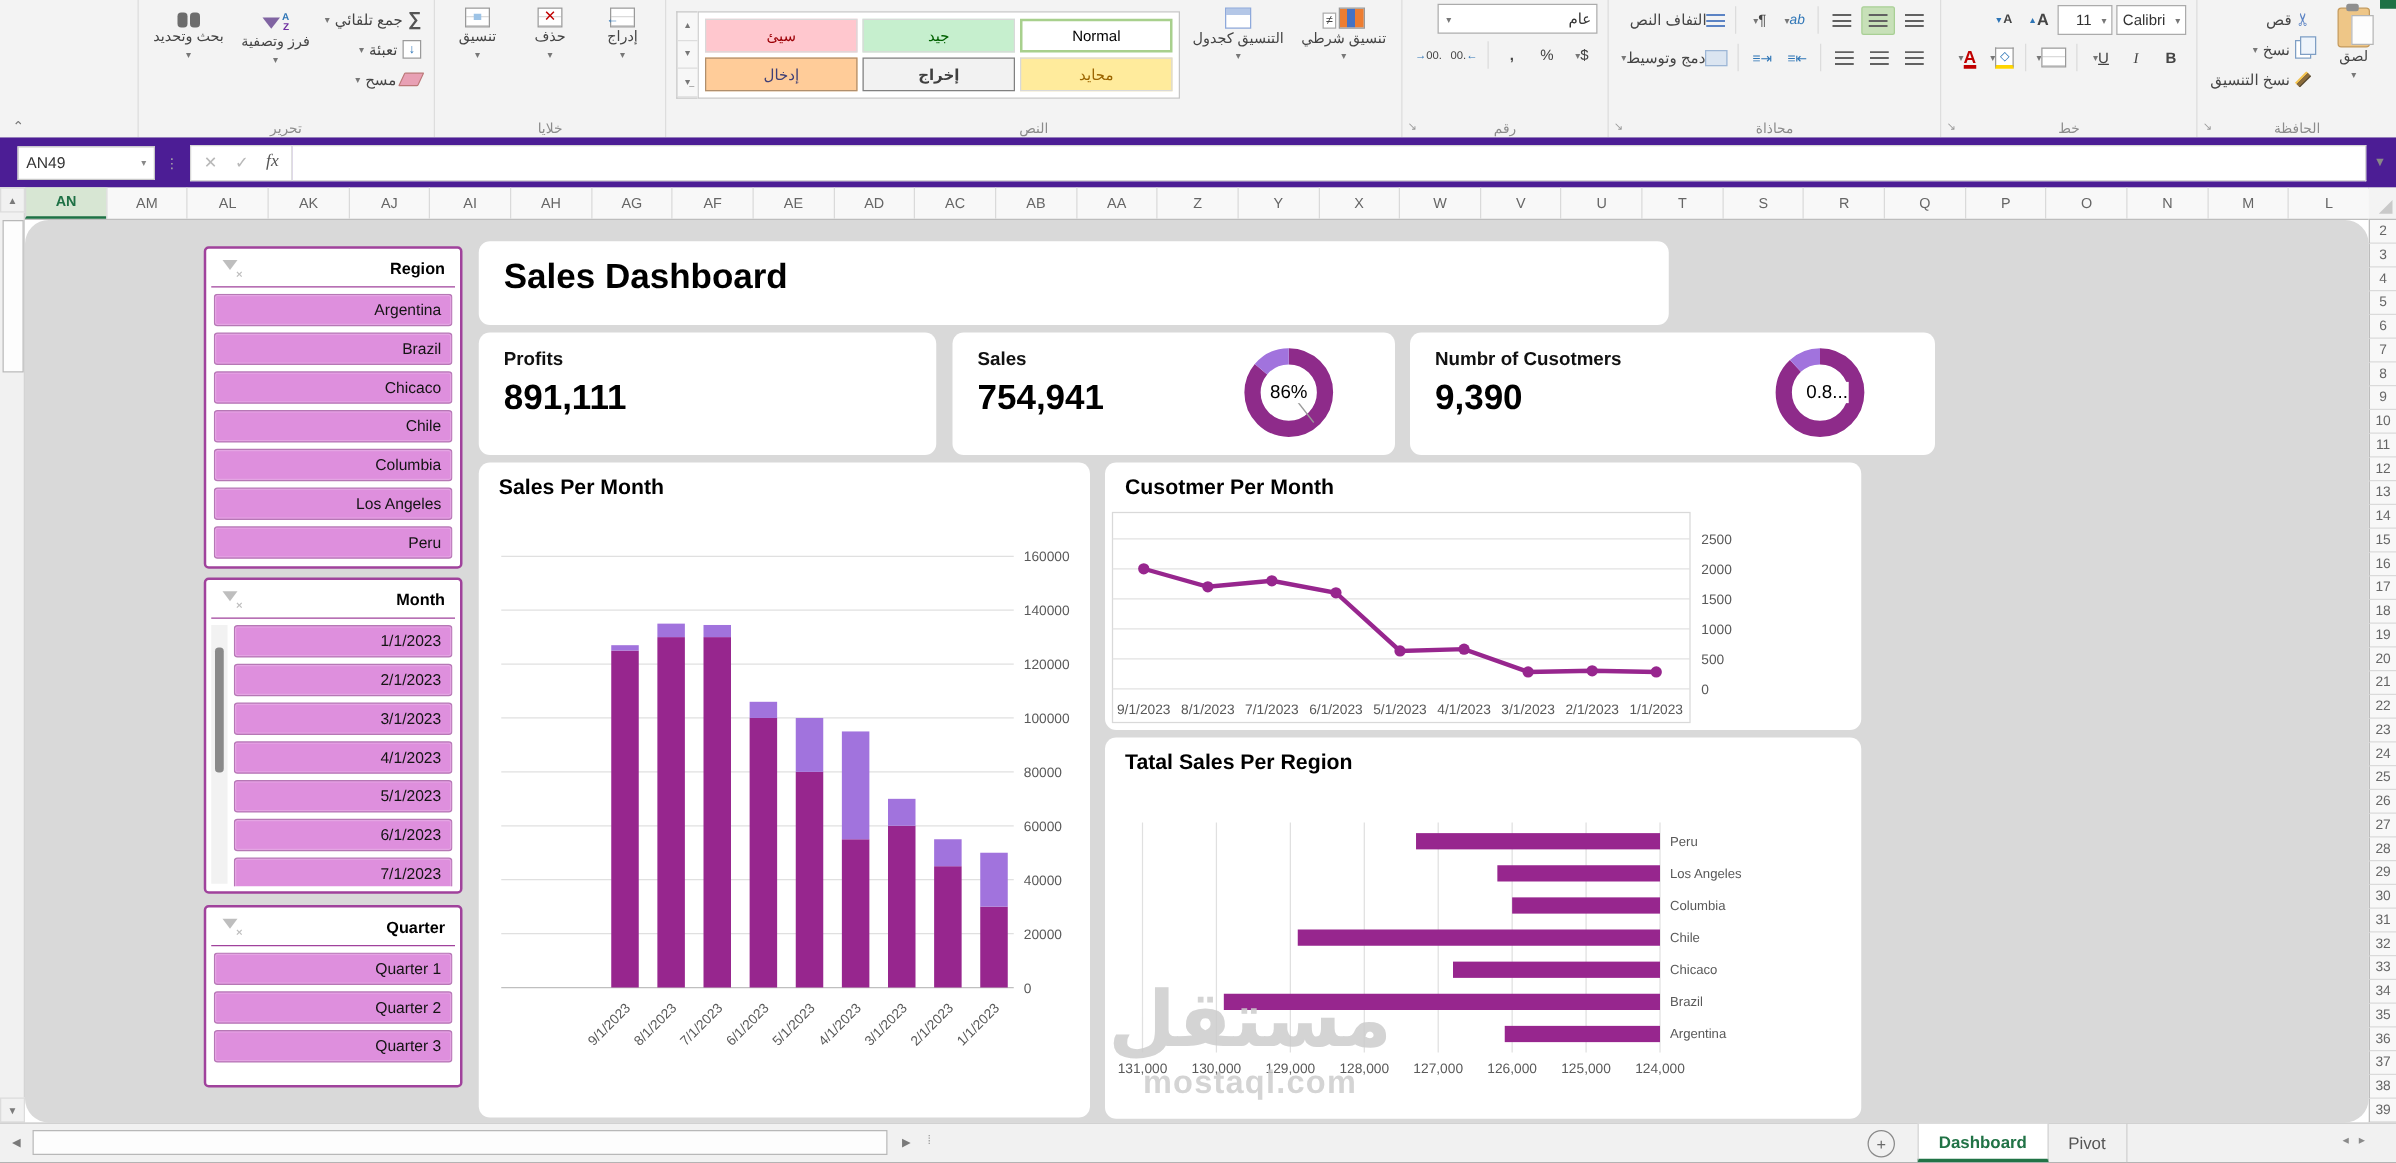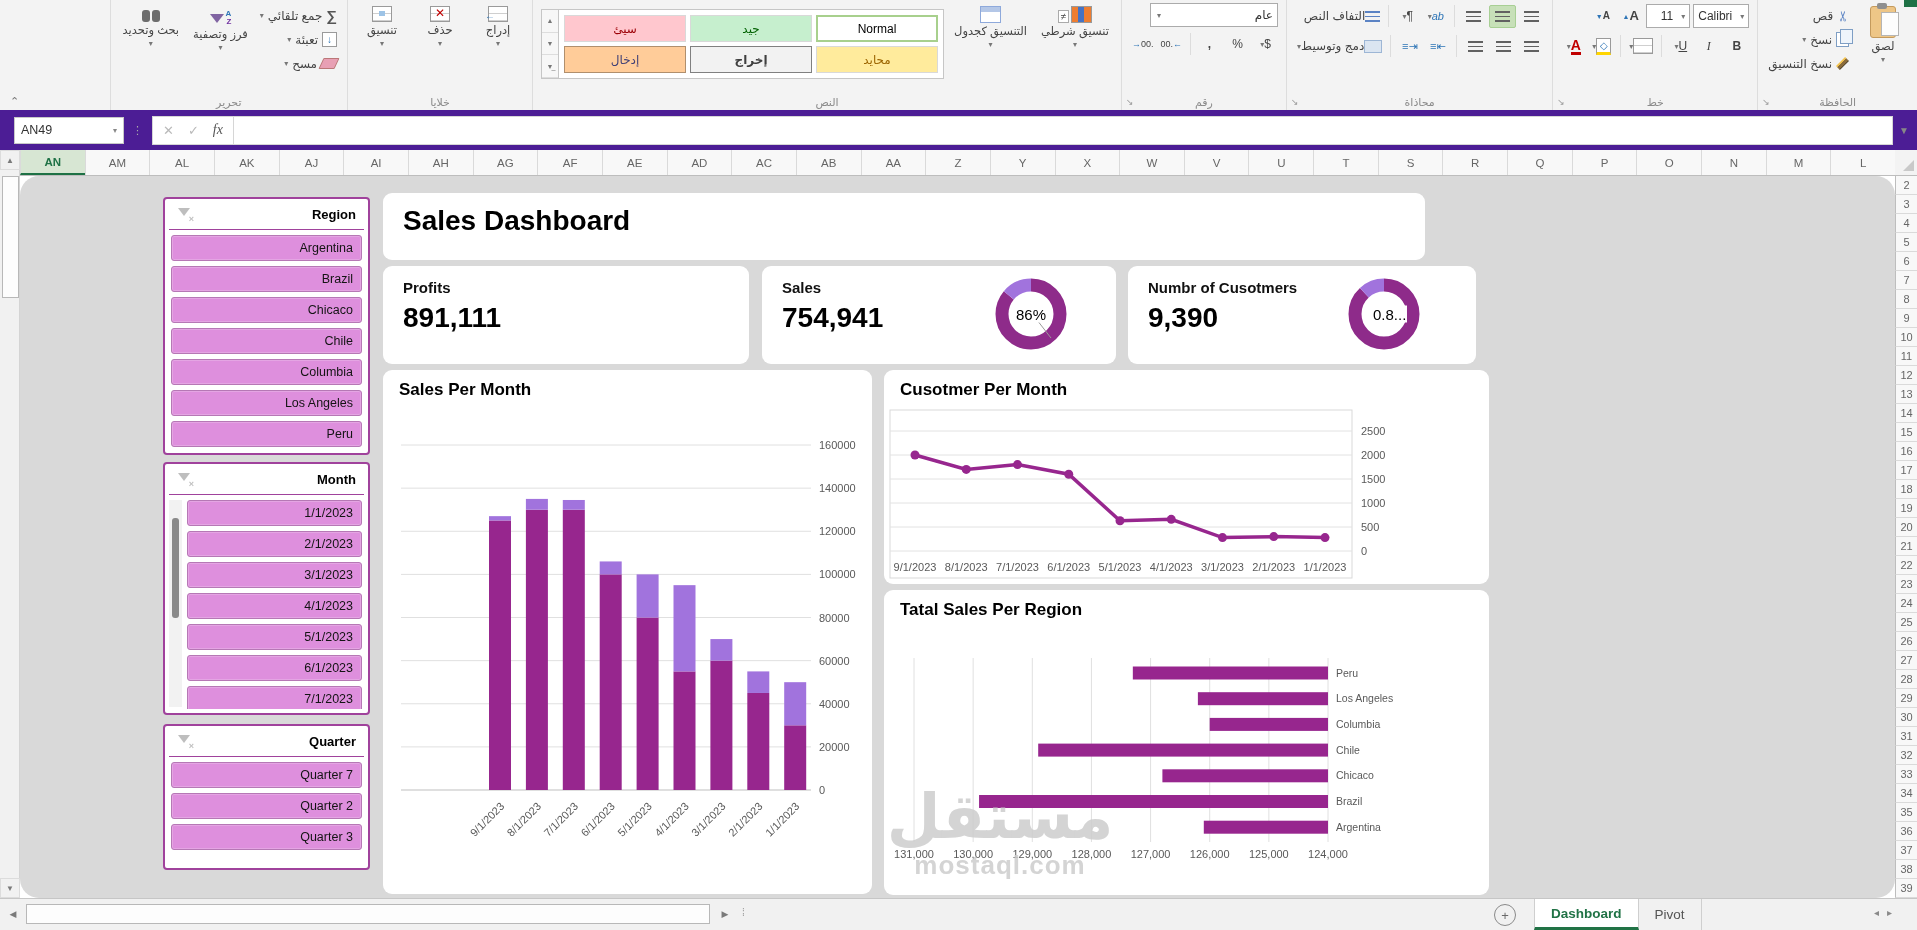--- a/index.html
+++ b/index.html
@@ -105,26 +105,26 @@
   #corner-box{position:absolute;left:1895px;top:150px;width:22px;height:26px;background:#f3f3f3;border-bottom:1px solid #bdbdbd;box-sizing:border-box;}
   #corner-box:after{content:"";position:absolute;right:3px;bottom:4px;width:0;height:0;
                     border-right:11px solid #c9c9c9;border-top:11px solid transparent;}
   #row-gutter{position:absolute;left:1895px;top:176px;width:22px;height:722px;background:#f8f8f8;}
   .rowhead{height:19px;display:flex;align-items:center;justify-content:center;font-size:11px;color:#666;
            border-bottom:1px solid #dadada;box-sizing:border-box;border-left:1px solid #bdbdbd;}
 
   
   #canvas{position:absolute;left:20px;top:176px;width:1875px;height:722px;background:#d9d9d9;overflow:hidden;border-radius:19px;}
   .card{position:absolute;background:#fff;border-radius:9px;}
-  #title-card{left:363px;top:17px;width:1042px;height:67px;text-decoration:underline;}
+  #title-card{left:363px;top:17px;width:952px;height:67px;text-decoration:underline;}
   #title-card .t{position:absolute;left:20px;top:12px;font-size:28px;font-weight:bold;color:#000;}
   .kpi{height:98px;}
   #kpi-0{left:363px;top:90px;width:366px;}
   #kpi-1{left:742px;top:90px;width:354px;text-decoration:underline;}
-  #kpi-2{left:1108px;top:90px;width:348px;}
+  #kpi-2{left:1108px;top:90px;width:420px;}
   .kpi .lbl{position:absolute;left:20px;top:13px;font-size:15px;font-weight:bold;color:#111;}
   .kpi .val{position:absolute;left:20px;top:36px;font-size:28px;font-weight:bold;color:#000;}
   .donut{position:absolute;top:6px;width:84px;height:84px;}
   #kpi-1 .donut{right:43px;} #kpi-2 .donut{right:50px;}
   .donut-label{position:absolute;left:50%;top:50%;transform:translate(-50%,-50%);font-size:15px;color:#000;background:#fff;padding:0 1px;white-space:nowrap;}
   #kpi-2 .donut-label{transform:translate(-34%,-50%);}
 
   .slicer{position:absolute;background:#fff;border:2px solid #a0429c;border-radius:4px;box-sizing:border-box;overflow:hidden;}
   #slicer-0{left:143px;top:21px;width:207px;height:258px;}
   #slicer-1{left:143px;top:286px;width:207px;height:253px;}
@@ -576,21 +576,21 @@
           <div class="slicer-item">7/1/2023</div>
         </div>
     </div>
 
     <div class="slicer" id="slicer-2">
       <div class="slicer-head">
         <span class="slicer-clear"></span>
         <span class="slicer-title">Quarter</span>
       </div>
       <div class="slicer-items">
-          <div class="slicer-item">Quarter 7</div>
+          <div class="slicer-item">Quarter 1</div>
           <div class="slicer-item">Quarter 2</div>
           <div class="slicer-item">Quarter 3</div>
         </div>
     </div>
 
     <div class="card" id="title-card">
       <div class="t">Sales Dashboard</div>
     </div>
 
     <div class="card kpi" id="kpi-0">

